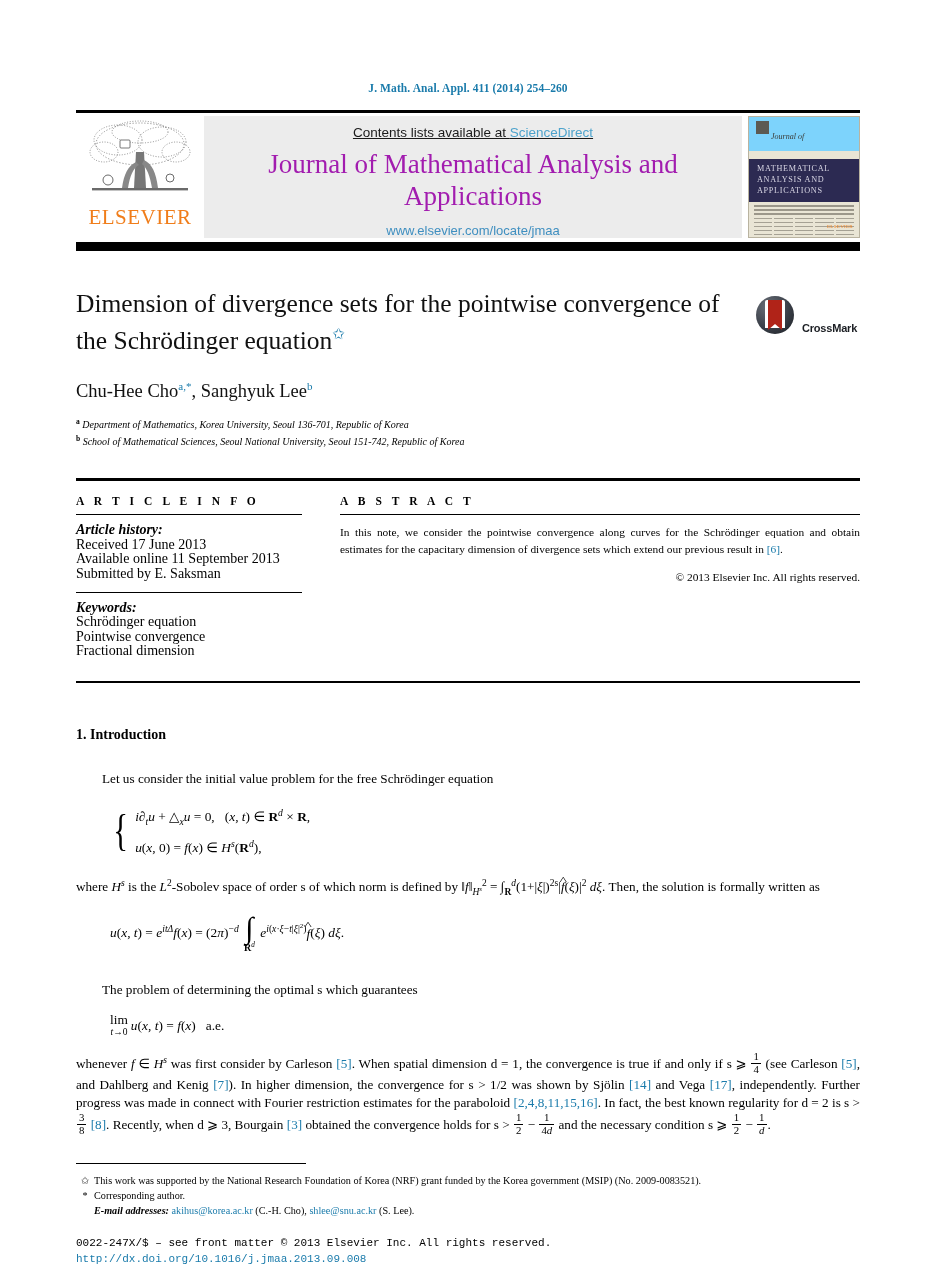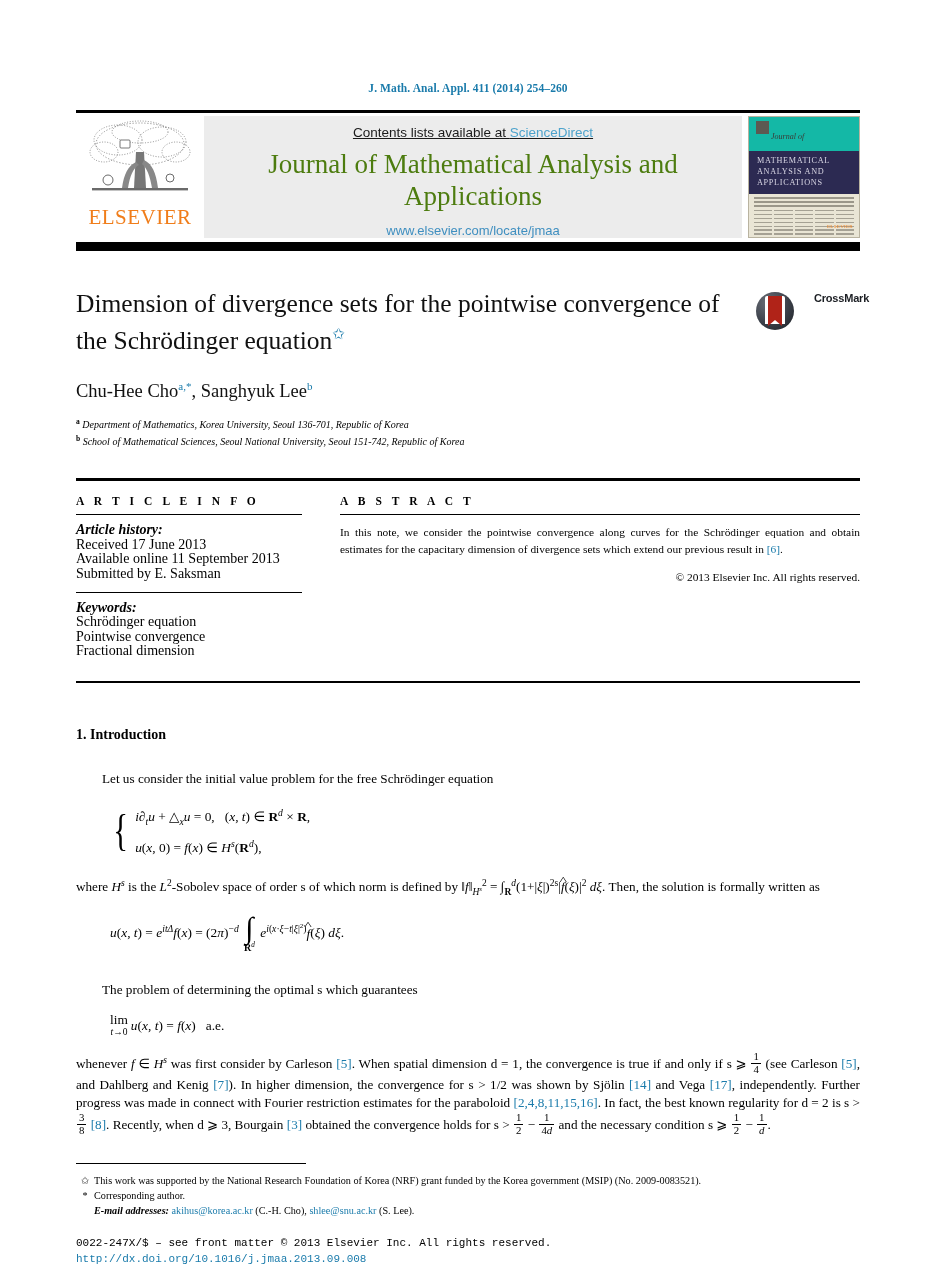--- a/index.html
+++ b/index.html
@@ -88,41 +88,41 @@
     text-decoration: underline;
   }
   .sciencedirect {
     color: #4da3cc;
   }
   .journal-title {
     font-family: "Liberation Serif", serif;
     font-size: 27px;
     line-height: 32px;
     margin-top: 8px;
-    color: #4d7c0f;
+    color: #a21caf;
   }
   .journal-url {
     font-family: "Liberation Sans", sans-serif;
     font-size: 13px;
     color: #3f8fc0;
     margin-top: 11px;
   }
   .cover-box {
     width: 112px;
     flex: 0 0 112px;
     margin-left: 6px;
     border: 1px solid #b9b3a0;
     box-sizing: border-box;
     background: #e9e5d5;
     position: relative;
     overflow: hidden;
   }
   .cover-top {
     height: 34px;
-    background: #14b8a6;
+    background: #7dd3fc;
     position: relative;
   }
   .cover-mini-logo {
     position: absolute;
     left: 7px; top: 4px;
     width: 13px; height: 13px;
     background: #5c5a52;
   }
   .cover-journalof {
     position: absolute;
@@ -134,20 +134,21 @@
     color: #3a3a36;
   }
   .cover-band {
     background: #2c2a52;
     color: #d8d6e4;
     padding: 4px 6px 6px 8px;
     font-family: "Liberation Serif", serif;
     font-size: 8.2px;
     line-height: 11px;
     letter-spacing: 0.7px;
+    margin-top: 8px;
   }
   .cover-lower {
     background: #e9e5d5;
     padding: 3px 5px;
     height: 100%;
   }
   .cover-lines div {
     height: 1.6px;
     background: #9b978a;
     margin-bottom: 2.6px;
@@ -198,22 +199,22 @@
     font-size: 15px;
     vertical-align: super;
   }
   .crossmark {
     position: absolute;
     right: 0;
     top: 4px;
     width: 104px;
     height: 42px;
     display: flex;
-    align-items: flex-start;
-    gap: 20px;
+    align-items: flex-end;
+    gap: 8px;
   }
   .crossmark-badge {
     width: 38px;
     height: 38px;
     border-radius: 50%;
     background: radial-gradient(circle at 32% 28%, #6a6f78 0%, #3a3f48 55%, #1b1e23 100%);
     position: relative;
     flex: 0 0 38px;
   }
   .crossmark-inner {

